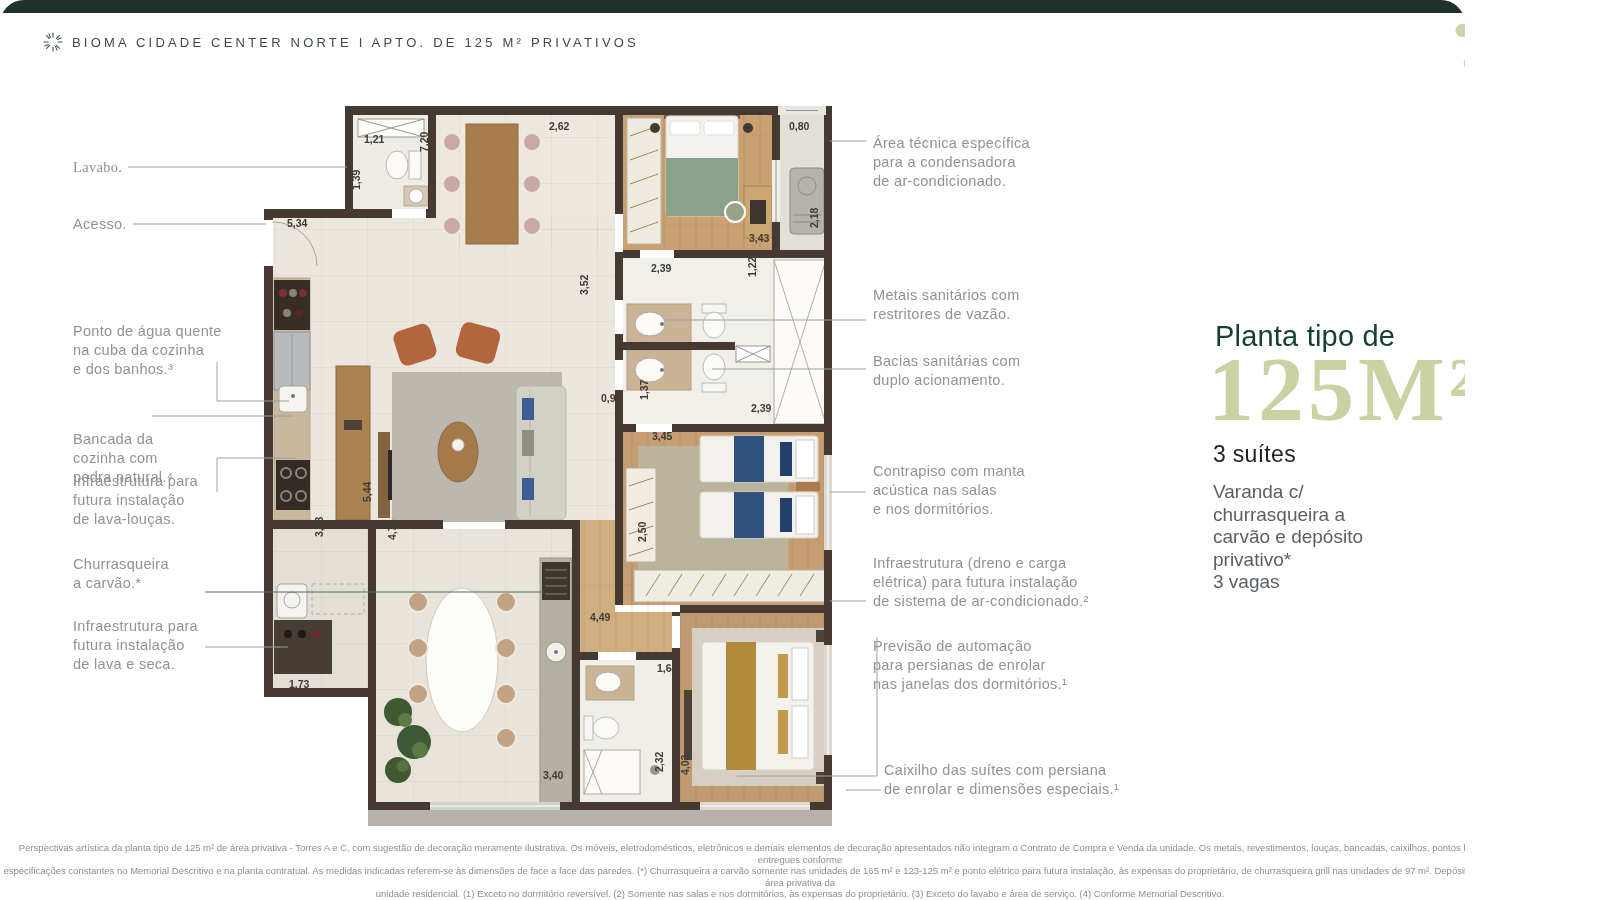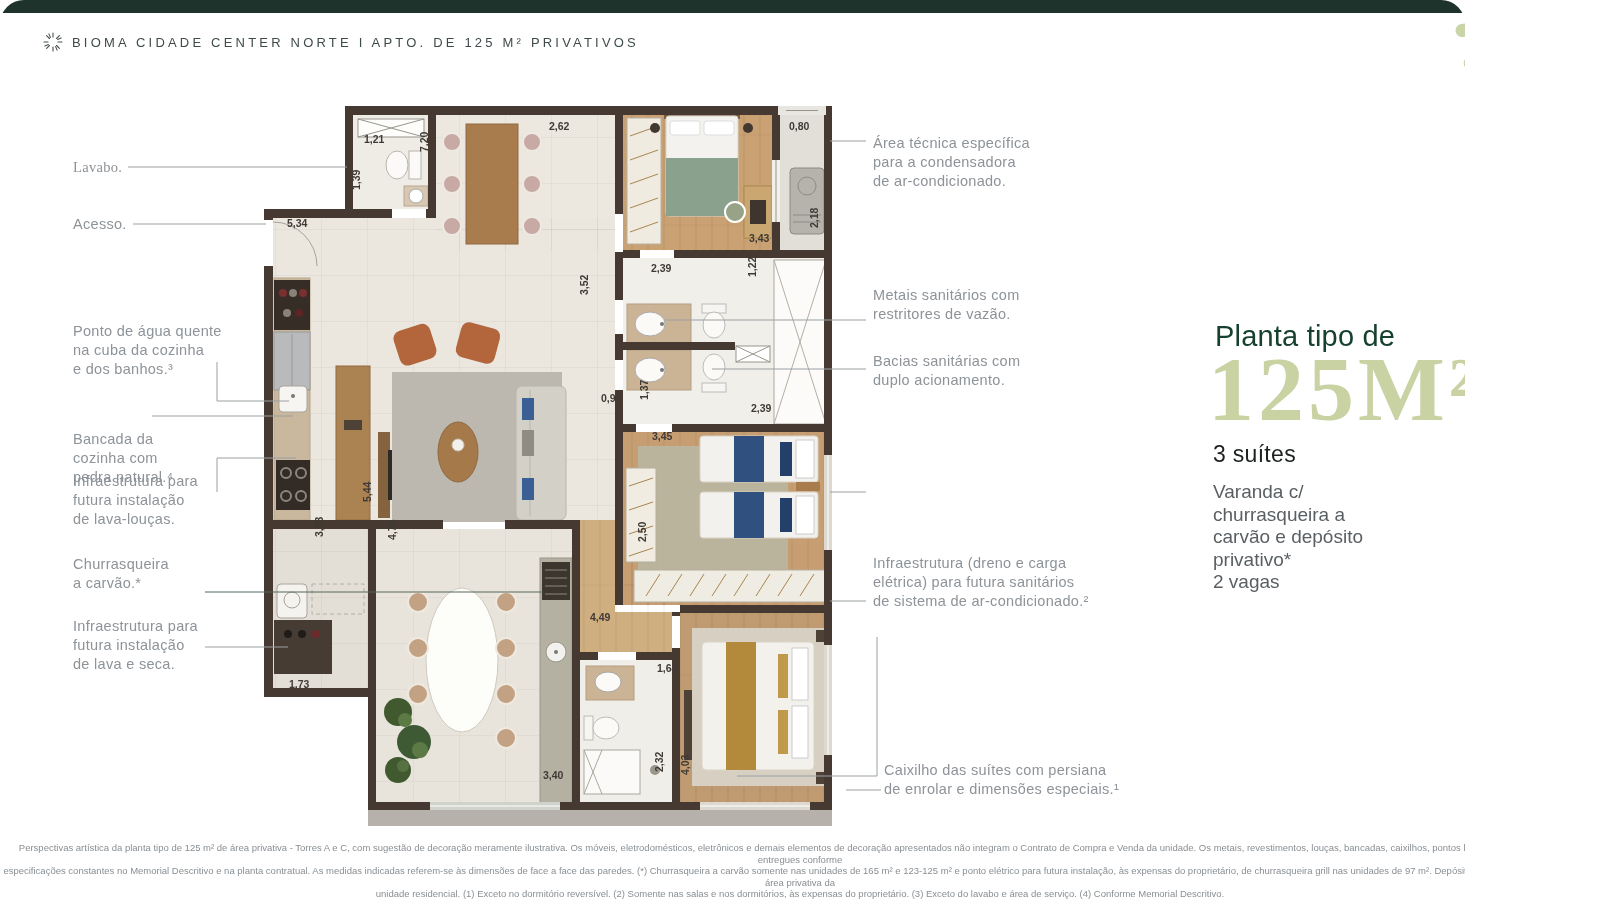--- a/index.html
+++ b/index.html
@@ -450,31 +450,37 @@
 futura instalação
 de lava e seca.</div>
 
   <div class="callout cr-1">Área técnica específica
 para a condensadora
 de ar-condicionado.</div>
   <div class="callout cr-2">Metais sanitários com
 restritores de vazão.</div>
   <div class="callout cr-3">Bacias sanitárias com
 duplo acionamento.</div>
+  <div class="callout cr-4">Contrapiso com manta
+acústica nas salas
+e nos dormitórios.</div>
   <div class="callout cr-5">Infraestrutura (dreno e carga
-elétrica) para futura sanitários
+elétrica) para futura instalação
 de sistema de ar-condicionado.²</div>
+  <div class="callout cr-6">Previsão de automação
+para persianas de enrolar
+nas janelas dos dormitórios.¹</div>
   <div class="callout cr-7">Caixilho das suítes com persiana
 de enrolar e dimensões especiais.¹</div>
 
   <div class="panel-kicker">Planta tipo de</div>
   <div class="panel-big">125M²</div>
   <div class="panel-suites">3 suítes</div>
   <div class="panel-desc">Varanda c/
 churrasqueira a
 carvão e depósito
 privativo*
-2 vagas</div>
+3 vagas</div>
 
   <div class="footer">Perspectivas artística da planta tipo de 125 m² de área privativa - Torres A e C, com sugestão de decoração meramente ilustrativa. Os móveis, eletrodomésticos, eletrônicos e demais elementos de decoração apresentados não integram o Contrato de Compra e Venda da unidade. Os metais, revestimentos, louças, bancadas, caixilhos, pontos hidráulicos e elétricos serão entregues conforme
 especificações constantes no Memorial Descritivo e na planta contratual. As medidas indicadas referem-se às dimensões de face a face das paredes. (*) Churrasqueira a carvão somente nas unidades de 165 m² e 123-125 m² e ponto elétrico para futura instalação, às expensas do proprietário, de churrasqueira grill nas unidades de 97 m². Depósito incluso na metragem total da área privativa da
 unidade residencial. (1) Exceto no dormitório reversível. (2) Somente nas salas e nos dormitórios, às expensas do proprietário. (3) Exceto do lavabo e área de serviço. (4) Conforme Memorial Descritivo.</div>
 </div>
 
 </body></html>

